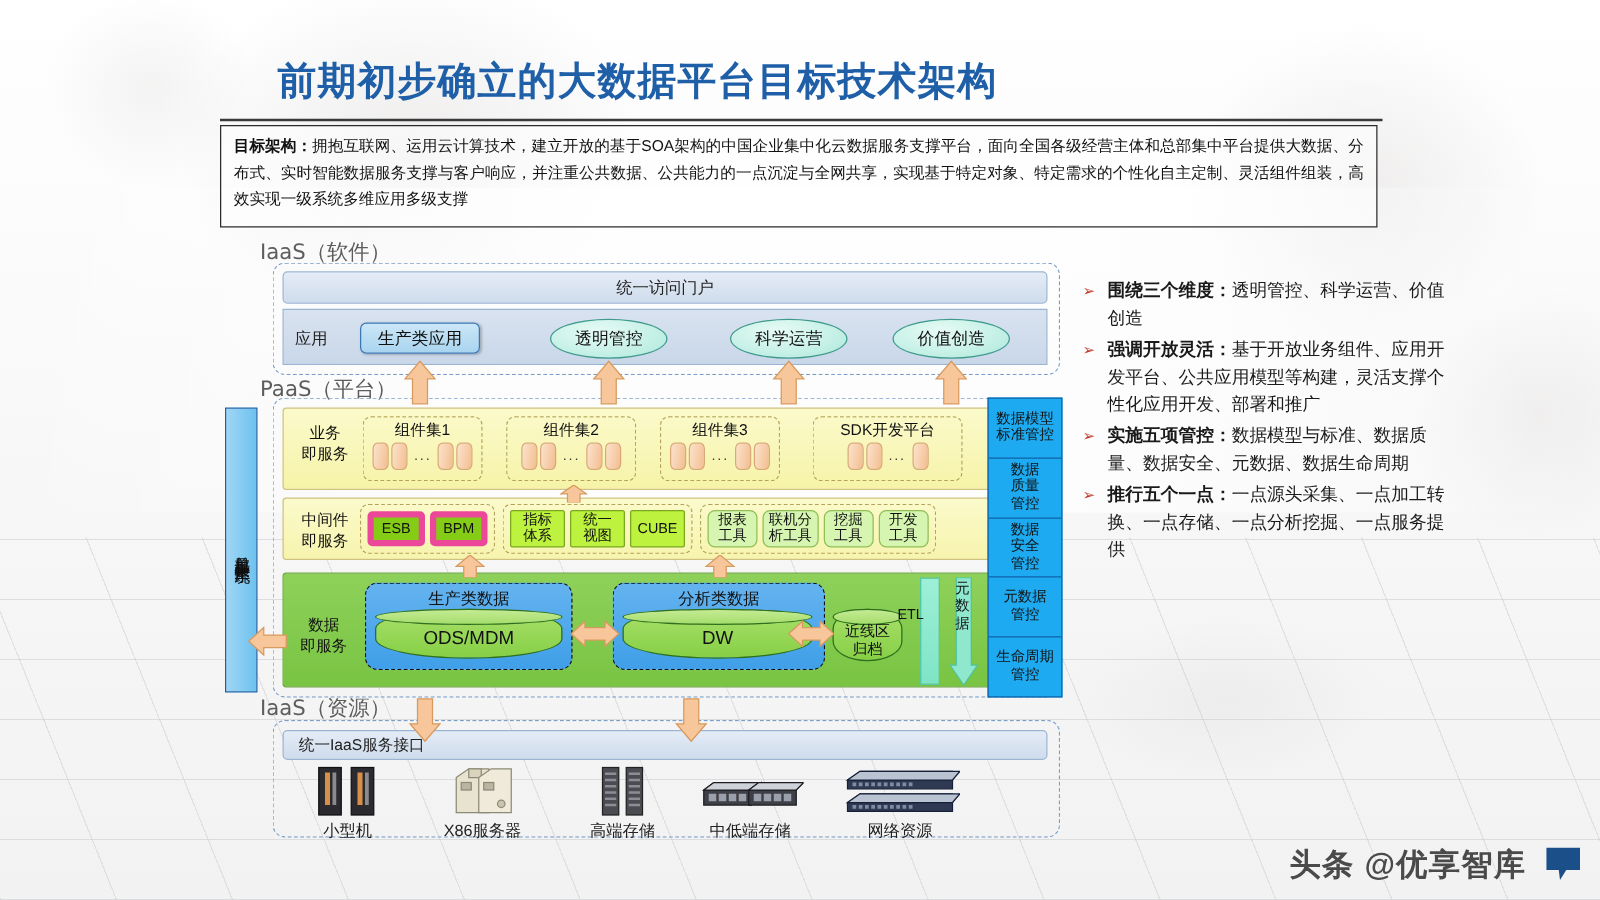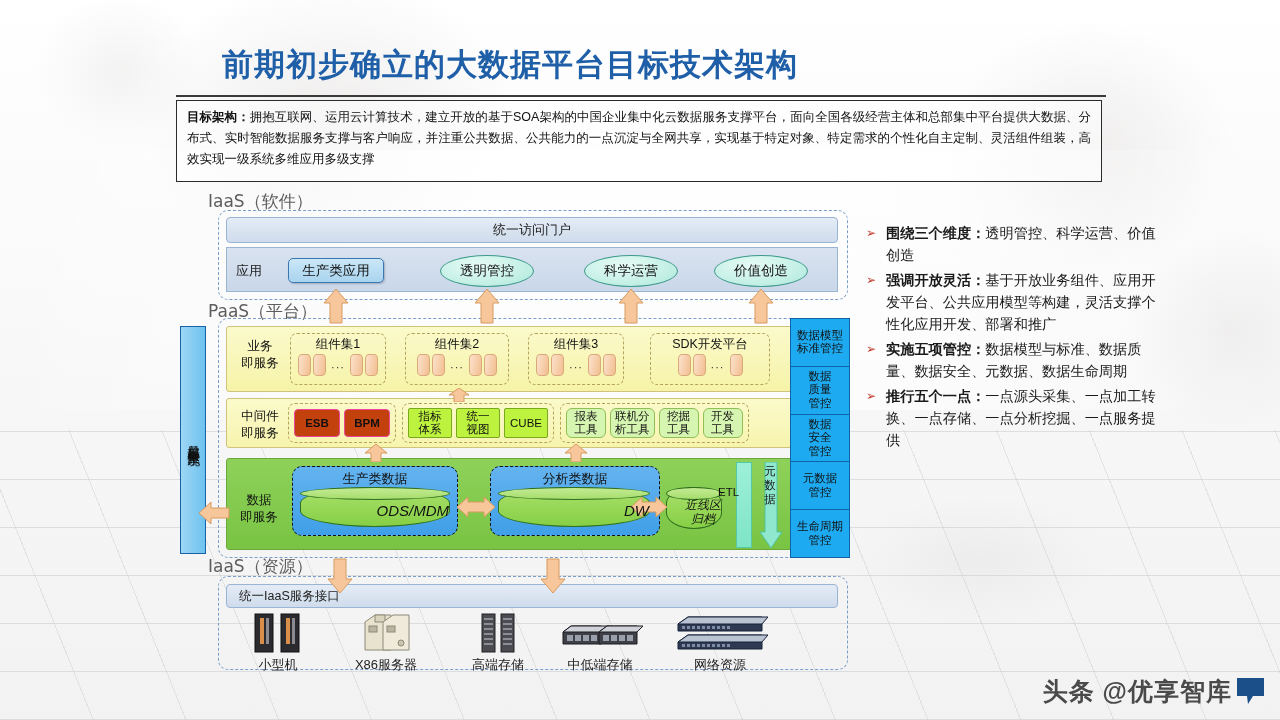--- a/index.html
+++ b/index.html
@@ -137,21 +137,21 @@
     border:1.3px dashed #b3a45c;border-radius:7px;box-sizing:border-box;
     display:flex;align-items:center;gap:4px;padding:0 5px;}
   #mg-0{left:288px;}
   #mg-1{left:402px;}
   #mg-2{left:560px;}
   .chip{
     border-radius:4px;box-sizing:border-box;
     display:flex;align-items:center;justify-content:center;text-align:center;
     font-size:11.5px;line-height:13px;color:#111;padding:2px 4px;
   }
-  .chip-yellow{background:#c2410c;border:1px solid #ec4899;height:28px;min-width:46px;font-weight:bold;}
+  .chip-yellow{background:#84cc16;border:5px solid #ec4899;height:28px;min-width:46px;font-weight:normal;}
   .chip-green{background:#bdf23e;border:1px solid #7aa81f;height:30px;min-width:44px;}
   .chip-lgreen{background:#d6f5b0;border:1px solid #8fbf55;border-radius:6px;height:30px;min-width:40px;}
   .chip-sq{border-radius:2px;}
 
   #paas-row-data{
     position:absolute;left:226px;top:458px;width:612px;height:92px;
     border:1px solid #6aa83c;border-radius:3px;
     background:linear-gradient(#8ed15a,#79c443);box-sizing:border-box;
   }
   #data-label{position:absolute;left:232px;top:492px;width:54px;
@@ -161,22 +161,22 @@
     border:1.5px dashed #111;border-radius:10px;
     background:linear-gradient(#64b3ef,#3f9fe8);box-sizing:border-box;
     padding-top:3px;
   }
   .data-card .dc-title{font-size:13px;color:#111;text-align:center;}
   #dc-0{left:292px;width:166px;}
   #dc-1{left:490px;width:170px;}
   .cyl{
     position:absolute;border:1.2px solid #2f6f1f;border-radius:50%/16px;
     background:linear-gradient(#a9e06b,#86cf45);
-    display:flex;align-items:center;justify-content:flex-end;
-    font-size:15px;color:#111;box-sizing:border-box;font-style:italic;
+    display:flex;align-items:center;justify-content:center;
+    font-size:15px;color:#111;box-sizing:border-box;
   }
   .cyl::before{
     content:"";position:absolute;left:-1px;right:-1px;top:-1px;height:11px;
     border:1.2px solid #2f6f1f;border-radius:50%;
     background:linear-gradient(#c4eb93,#a6dd6d);
   }
   .cyl span{position:relative;z-index:2;padding-top:7px;}
   #cyl-0{left:300px;top:487px;width:150px;height:40px;}
   #cyl-1{left:498px;top:487px;width:152px;height:40px;}
   #cyl-2{left:666px;top:487px;width:56px;height:42px;font-size:12px;line-height:14px;}
@@ -230,21 +230,21 @@
 
   
   #bullets{position:absolute;left:866px;top:222px;width:300px;}
   .bullet{display:flex;margin-bottom:3px;}
   .bullet-marker{color:#c0392b;font-size:12px;line-height:22px;width:20px;flex:0 0 20px;}
   .bullet-text{font-size:14.2px;line-height:22px;color:#1a1a1a;}
   .bullet-text b{font-weight:bold;}
 
   
   #watermark{
-    position:absolute;right:16px;bottom:12px;display:flex;align-items:center;gap:5px;
+    position:absolute;right:16px;bottom:12px;display:flex;align-items:center;gap:16px;
   }
   #wm-text{font-size:25px;color:#4a4a4a;font-weight:bold;letter-spacing:1px;}
   #wm-icon{width:27px;height:27px;position:relative;}
 </style>
 </head>
 <body>
 
 <div id="bg-map"></div>
 <div id="bg-grid"></div>
 <div id="bg-sheen"></div>

